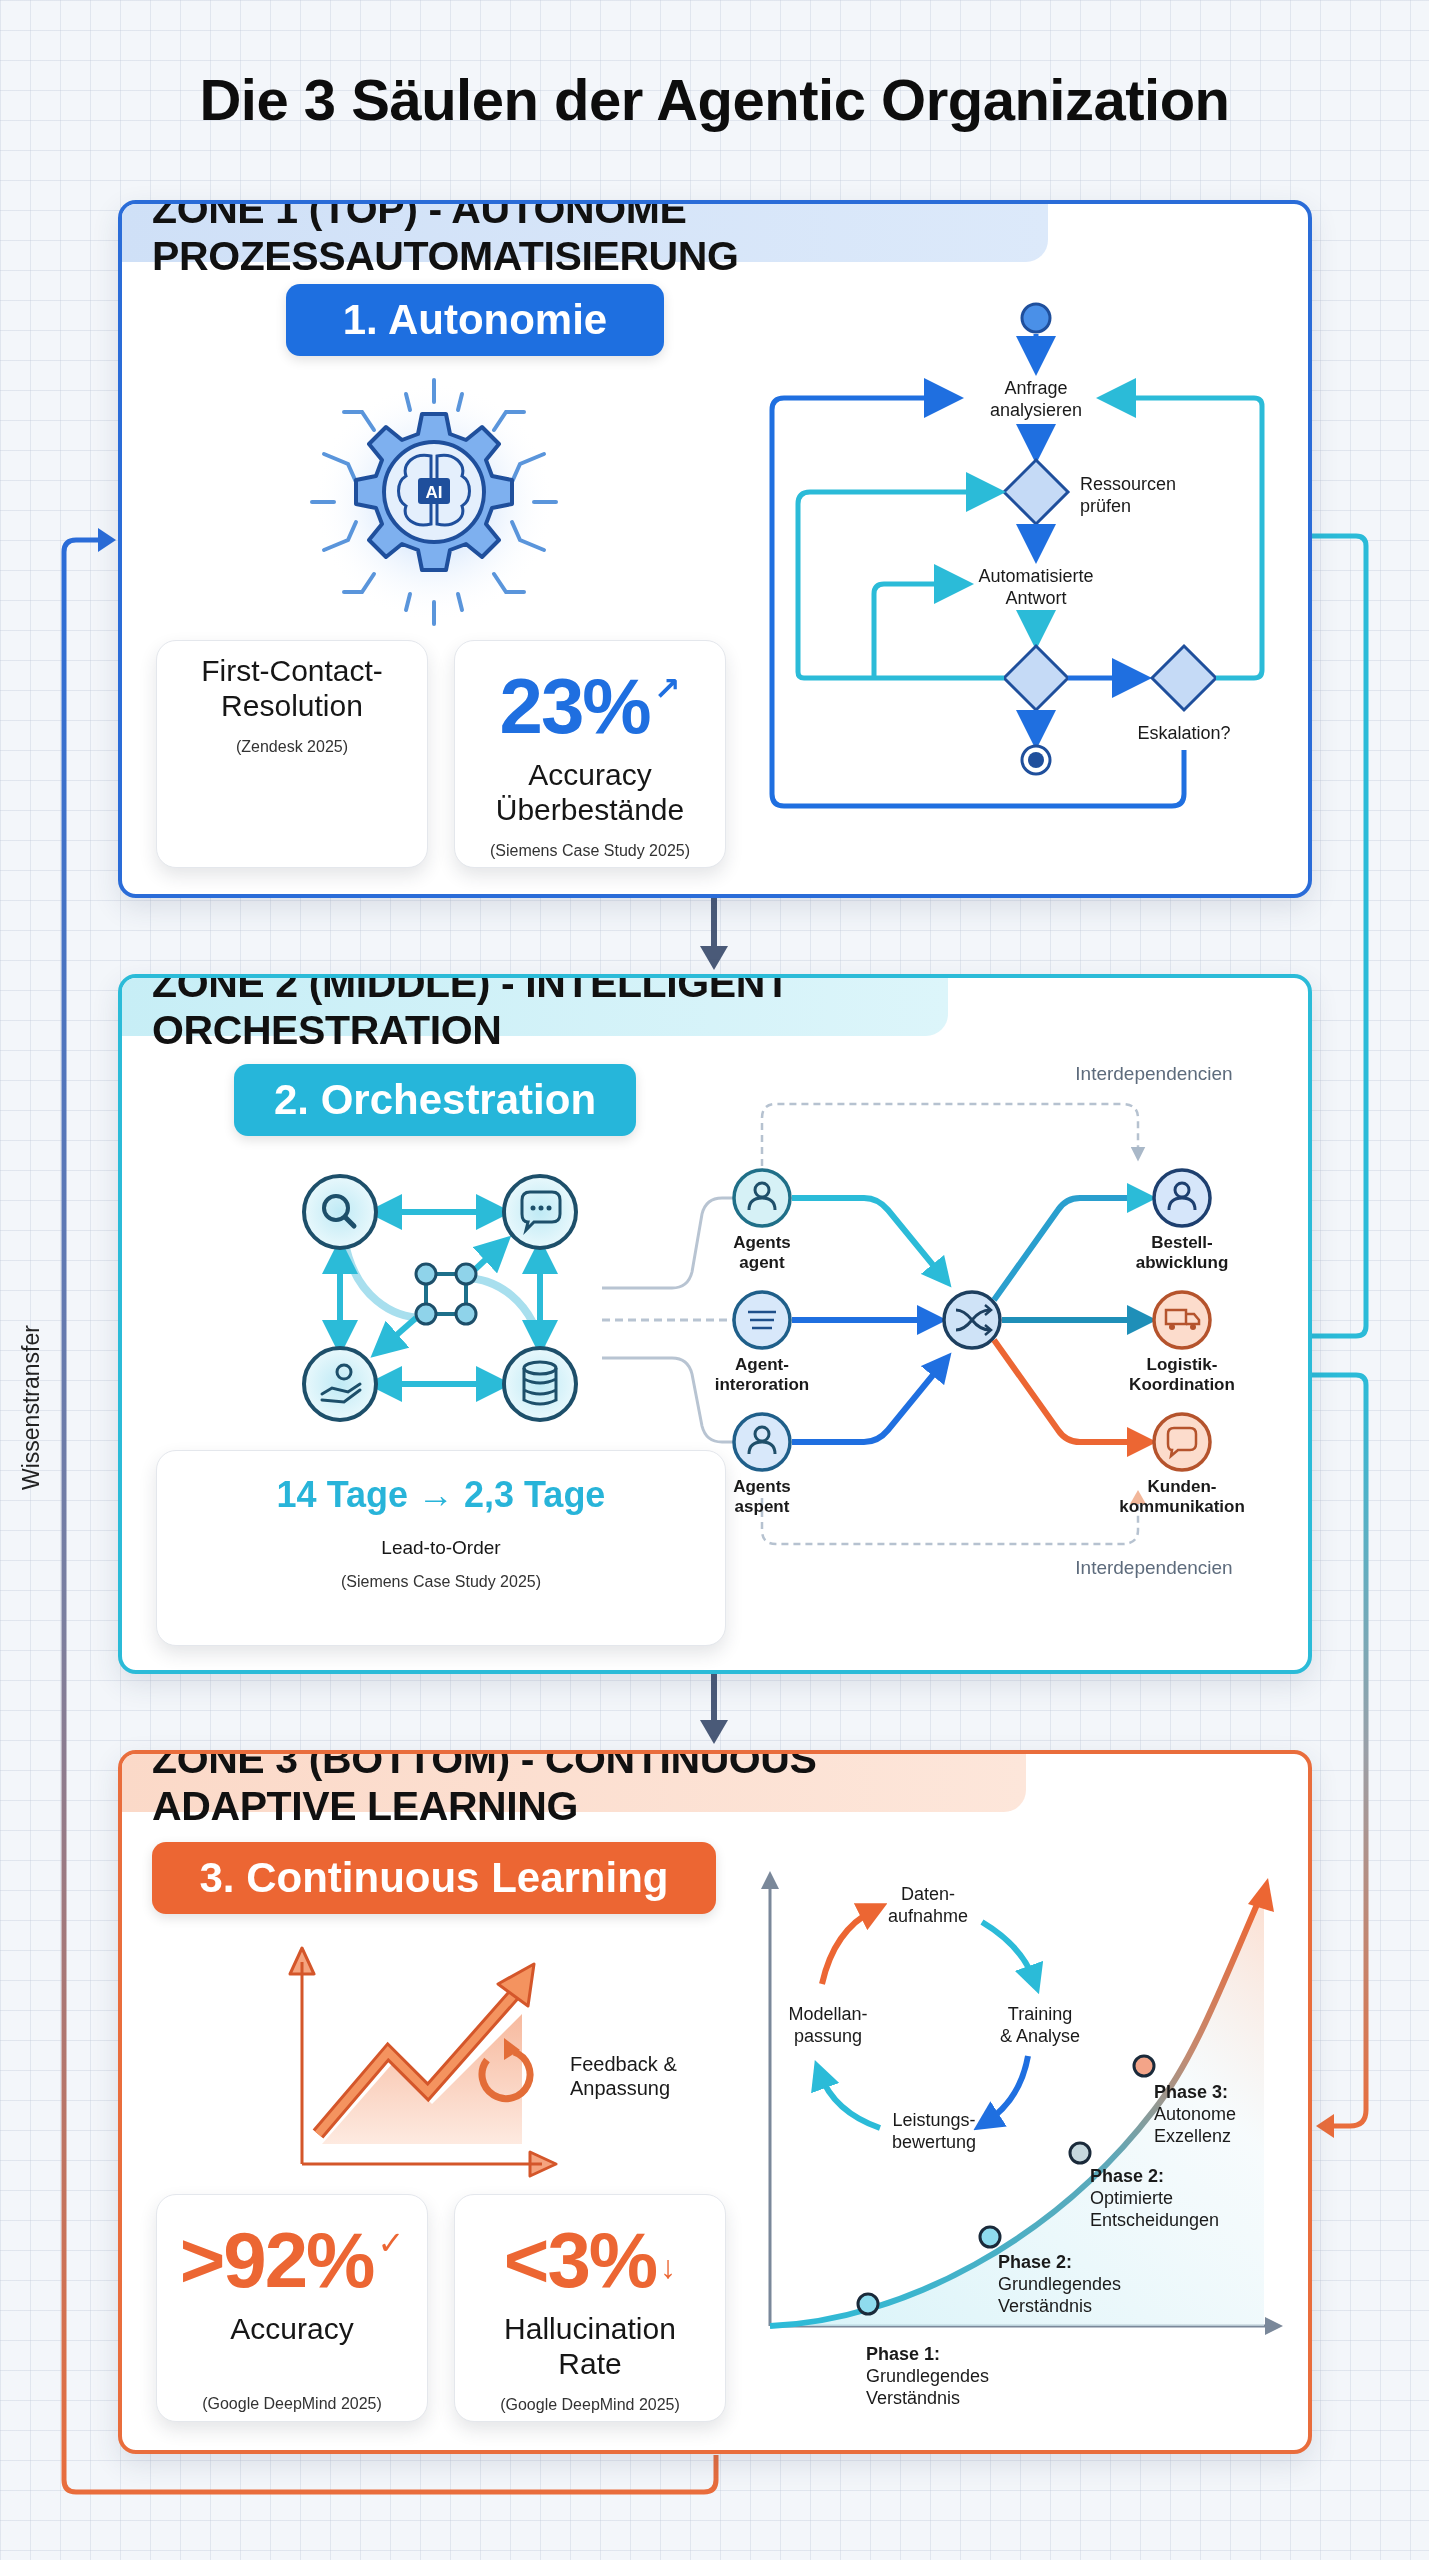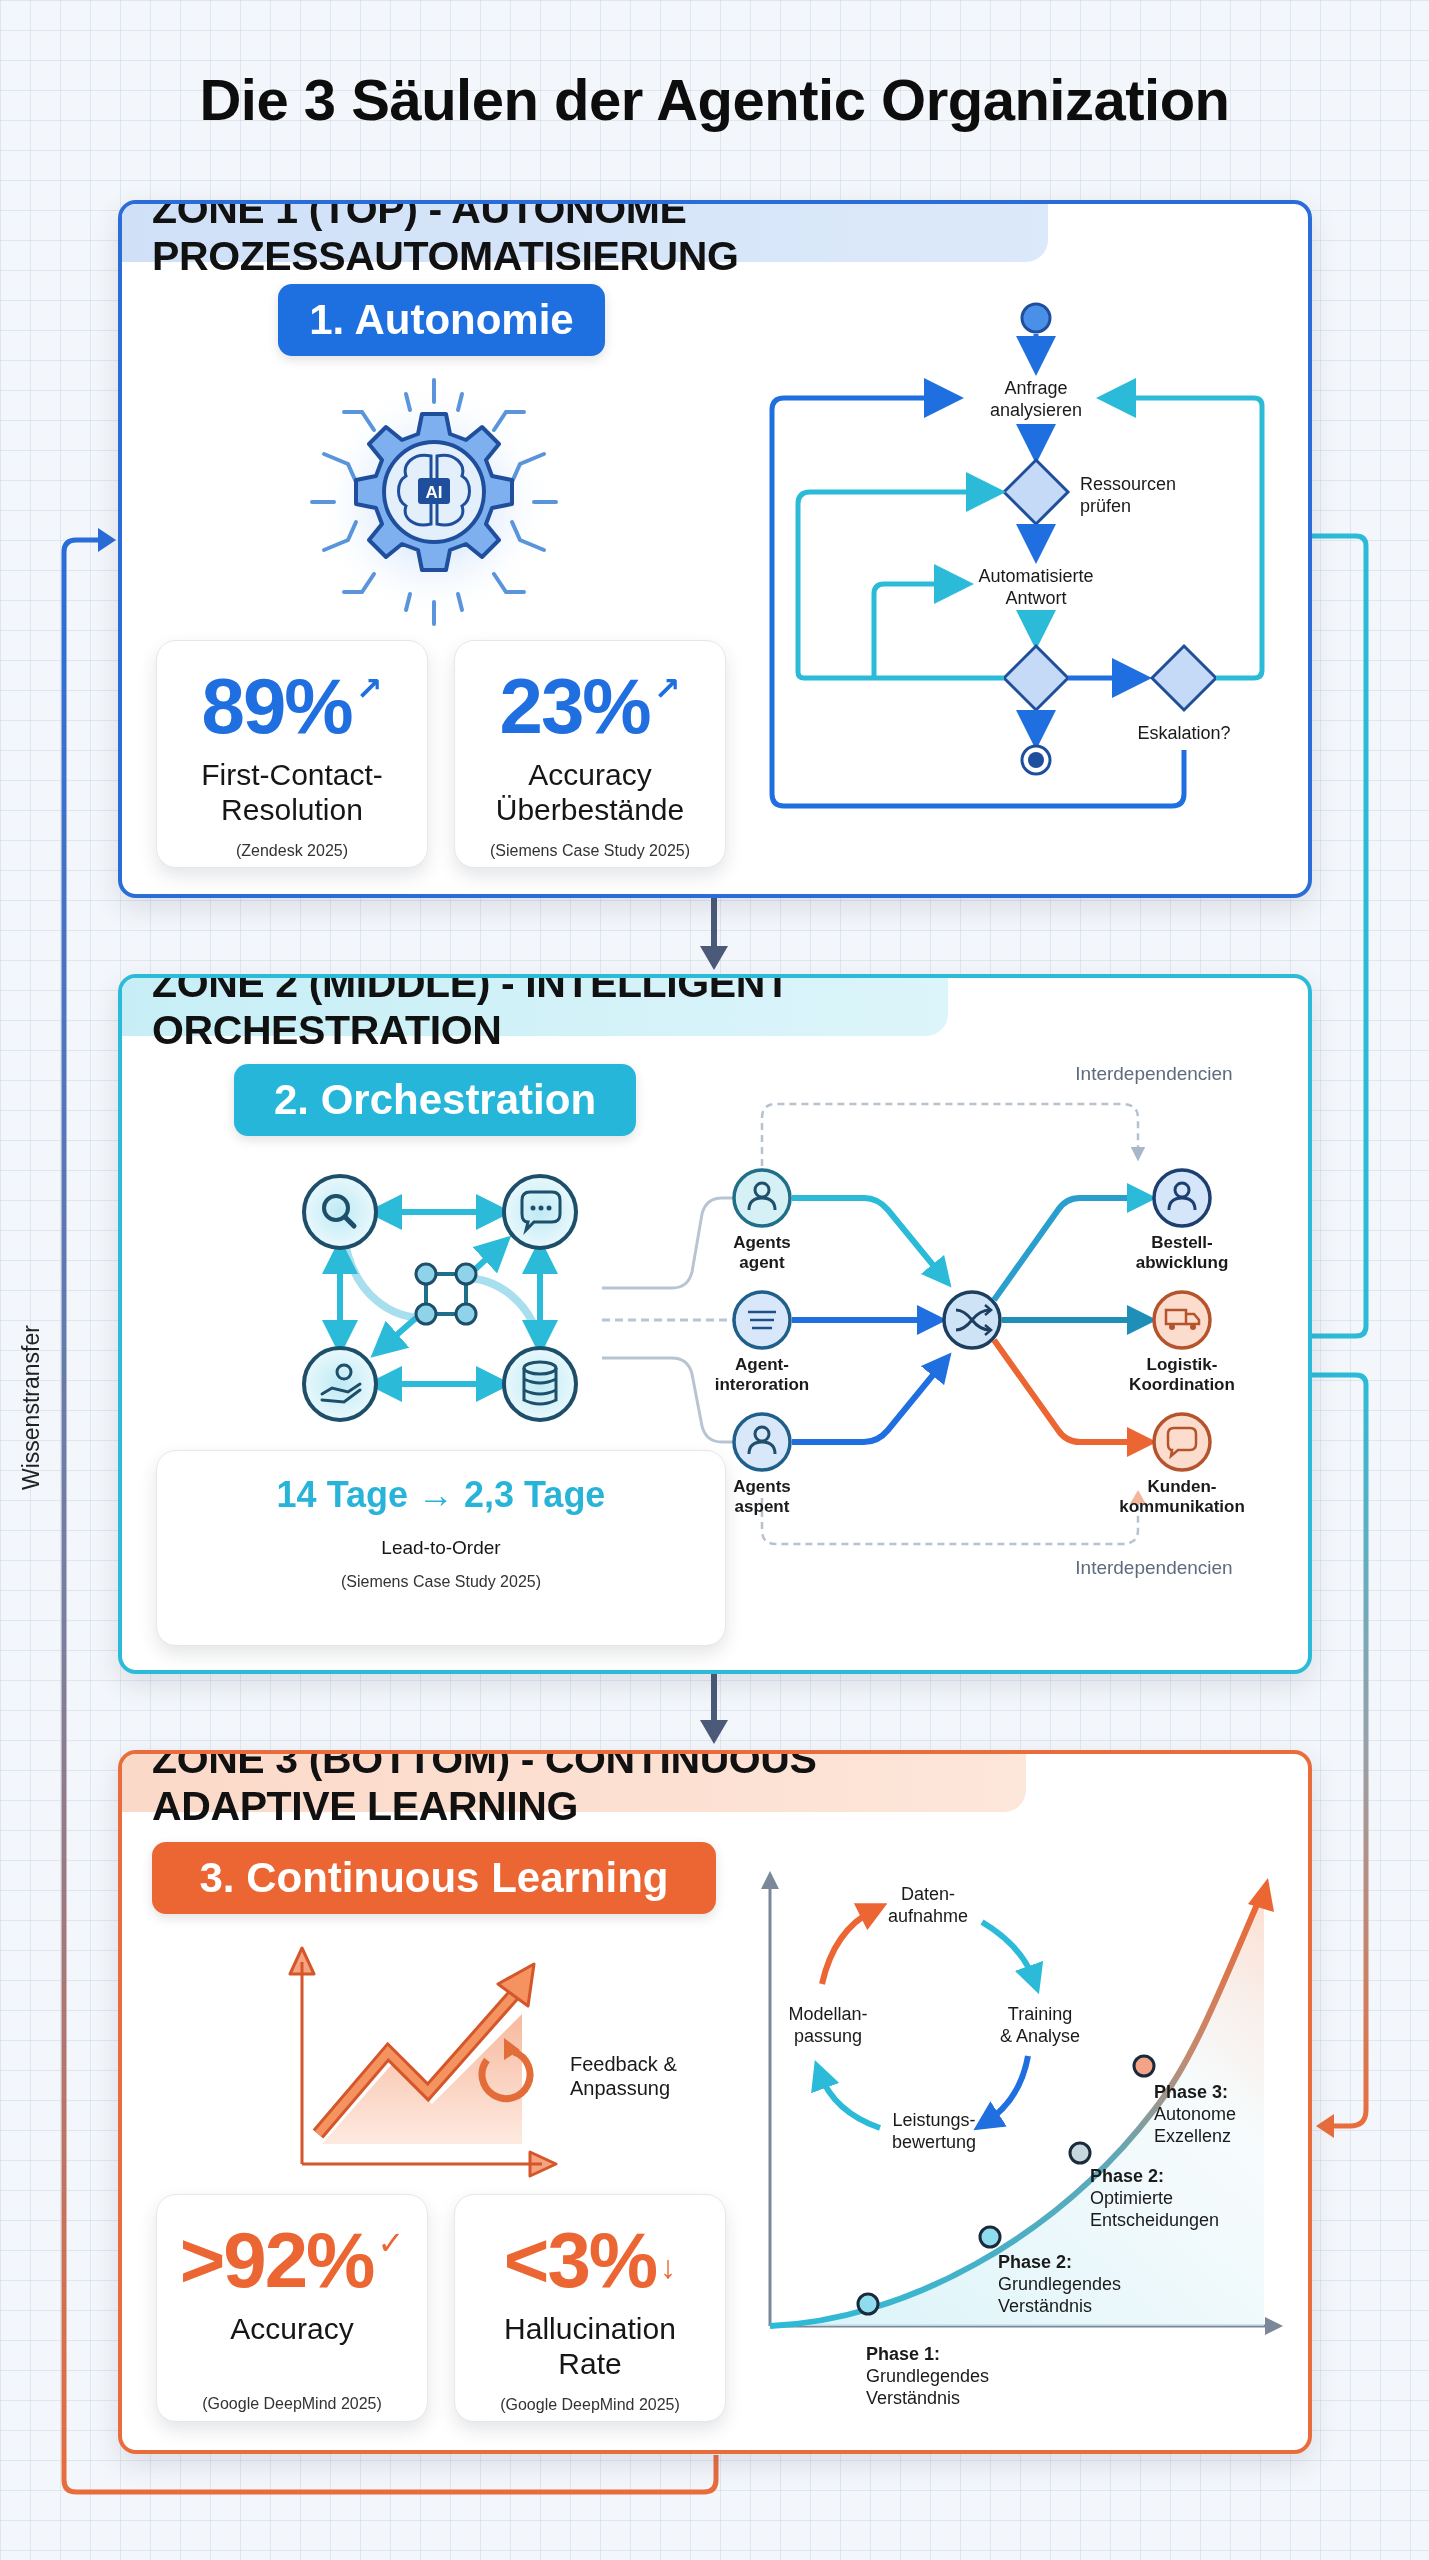--- a/index.html
+++ b/index.html
@@ -36,21 +36,21 @@
     border-bottom-right-radius: 22px; color: #111;
   }
   .zone1 .zone-header { width: 926px; background: linear-gradient(90deg, #cfe0f7, #dce9fa); }
   .zone2 .zone-header { width: 826px; background: linear-gradient(90deg, #c7eef6, #dcf5fa); }
   .zone3 .zone-header { width: 904px; background: linear-gradient(90deg, #fbd9c8, #fde6da); }
   .pill {
     position: absolute; color: #fff; font-weight: 700; font-size: 42px;
     border-radius: 14px; display: flex; align-items: center; justify-content: center;
     box-shadow: 0 4px 12px rgba(0,0,0,0.12);
   }
-  .pill1 { left: 156px; top: 80px; width: 327px; height: 72px; background: #1e6fe0; }
+  .pill1 { left: 164px; top: 80px; width: 378px; height: 72px; background: #1e6fe0; }
   .pill2 { left: 112px; top: 86px; width: 402px; height: 72px; background: #26b6da; }
   .pill3 { left: 30px; top: 88px; width: 564px; height: 72px; background: #ec6633; }
   .card {
     position: absolute; background: #fff; border-radius: 20px;
     border: 1px solid #e4e7ec; box-shadow: 0 8px 18px rgba(30,40,60,0.12);
     text-align: center;
   }
   .card .big { font-weight: 700; font-size: 78px; line-height: 1; letter-spacing: -2px; }
   .card .big sup { font-size: 32px; vertical-align: top; position: relative; top: 6px; margin-left: 4px; letter-spacing: 0; }
   .card .lbl { font-size: 30px; line-height: 1.18; color: #161616; }
@@ -135,21 +135,20 @@
     <circle cx="130" cy="120" r="50" fill="#e4effc" stroke="#1f4f9c" stroke-width="4"></circle>
     <g fill="none" stroke="#1f4f9c" stroke-width="3">
       <path d="M 127 84 C 110 80 98 92 102 104 C 92 110 92 128 102 134 C 98 146 110 156 127 152 Z"></path>
       <path d="M 133 84 C 150 80 162 92 158 104 C 168 110 168 128 158 134 C 162 146 150 156 133 152 Z"></path>
     </g>
     <rect x="114" y="106" width="32" height="26" rx="3" fill="#1f4f9c"></rect>
     <text x="130" y="126" text-anchor="middle" font-size="17" font-weight="700" fill="#fff">AI</text>
   </svg>
 
   <div class="card" style="left:34px;top:436px;width:272px;height:228px;">
-    <div class="big blue" style="margin-top:26px;"><span>89%</span><sup>↗</sup></div>
     <div class="lbl" style="margin-top:12px;">First-Contact-</div>
     <div class="lbl">Resolution</div>
     <div class="src" style="margin-top:14px;">(Zendesk 2025)</div>
   </div>
   <div class="card" style="left:332px;top:436px;width:272px;height:228px;">
     <div class="big blue" style="margin-top:26px;"><span>23%</span><sup>↗</sup></div>
     <div class="lbl" style="margin-top:12px;">Accuracy</div>
     <div class="lbl">Überbestände</div>
     <div class="src" style="margin-top:14px;">(Siemens Case Study 2025)</div>
   </div>

